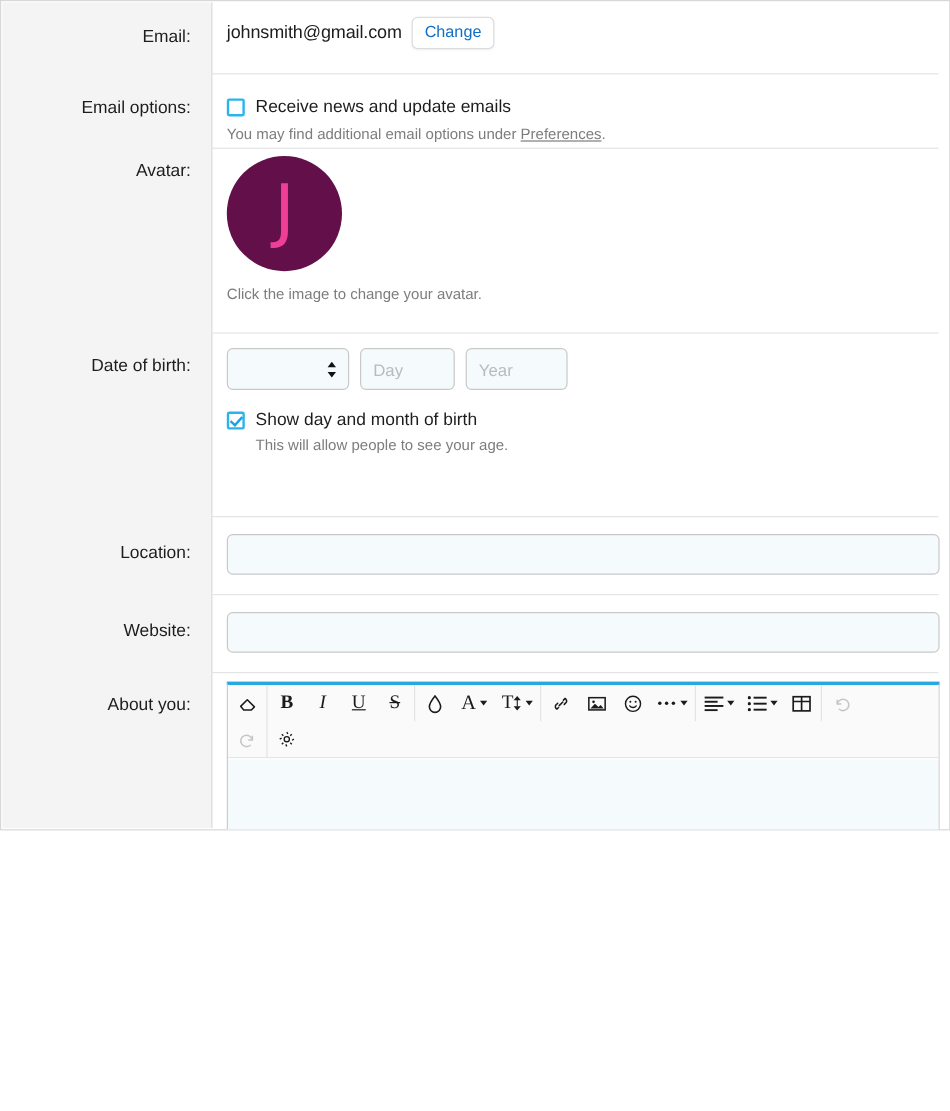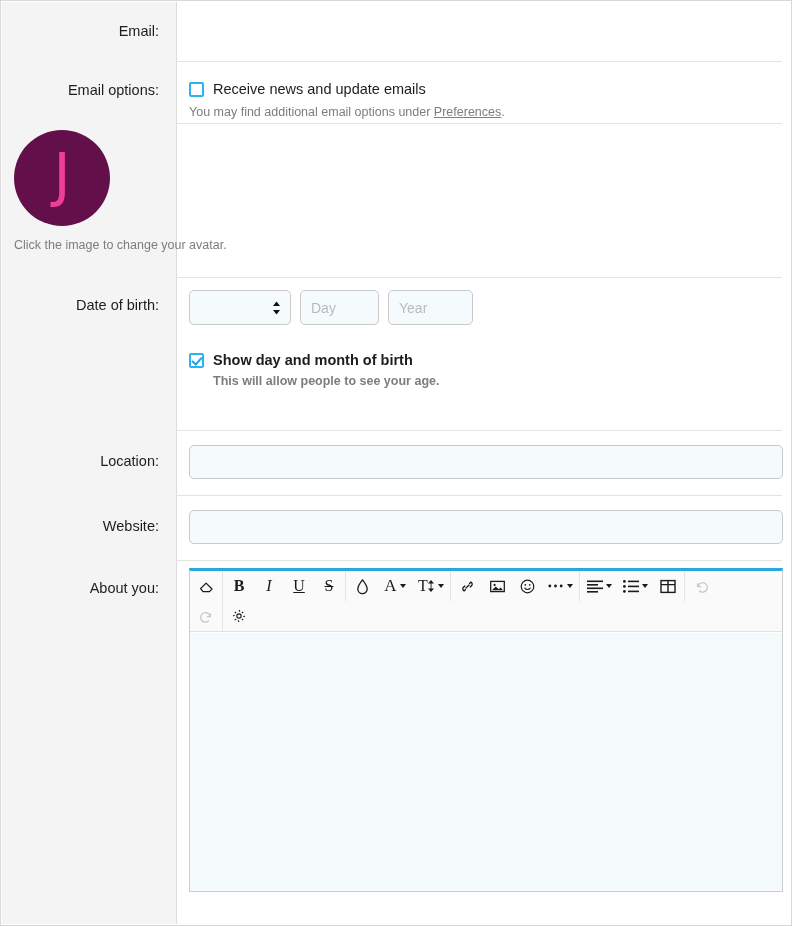--- a/index.html
+++ b/index.html
@@ -12,21 +12,21 @@
     height: 926px;
     font-family: "Liberation Sans", sans-serif;
     -webkit-font-smoothing: antialiased;
     overflow: hidden;
   }
 
   
   #page {
     position: relative;
     width: 792px;
-    height: 926px;
+    height: 692px;
     box-sizing: border-box;
     border: 1px solid #d8d8d8;
     background: #ffffff;
     overflow: hidden;
   }
 
   
   #label-column {
     position: absolute;
     left: 1px;
@@ -217,21 +217,21 @@
     right: 9px;
     top: 50%;
     transform: translateY(-50%);
     display: flex;
     flex-direction: column;
     line-height: 0;
   }
   #dob-day { width: 79px; }
   #dob-year { width: 85px; }
 
-  #dob-checks { margin-top: 27px; font-weight: bold; }
+  #dob-checks { margin-top: 17px; }
   #dob-check-year-wrap { margin-top: 13px; margin-left: 24px; }
   #dob-year-hint { margin-left: 24px; margin-top: 6px; }
 
   
   #row-location, #row-website { height: 65px; }
   #row-location .cell-label, #row-website .cell-label { padding-top: 22px; }
   #row-location .cell-field, #row-website .cell-field { padding-top: 14px; }
   .wide-input {
     width: 594px;
     height: 34px;
@@ -300,38 +300,45 @@
 <body>
 
 <div id="page">
 
   <div id="label-column"></div>
 
   <div id="rows">
 
     <div class="row" id="row-email">
       <div class="cell-label">Email:</div>
+      <div class="cell-field">
+        <div id="email-field-wrap">
+          <span id="email-value">johnsmith@gmail.com</span>
+          <button id="change-button">Change</button>
+        </div>
+      </div>
       <div class="divider" style="top:60px"></div>
     </div>
 
     <div class="row" id="row-email-options">
       <div class="cell-label">Email options:</div>
       <div class="cell-field">
         <div class="check-line">
           <span class="cbox"></span>
           <span class="check-label">Receive news and update emails</span>
         </div>
         <div class="hint">
           <span>You may find additional email options under </span><span class="inline-link">Preferences</span><span>.</span>
         </div>
       </div>
       <div class="divider" style="top:61px"></div>
     </div>
 
     <div class="row" id="row-avatar">
+      <div class="cell-label">Avatar:</div>
       <div class="cell-field">
         <div id="avatar-circle" style="background: rgb(99, 16, 74);">
           <span id="avatar-initial" style="color: rgb(239, 62, 150);">J</span>
         </div>
         <div id="avatar-hint">Click the image to change your avatar.</div>
       </div>
       <div class="divider" style="top:153px"></div>
     </div>
 
     <div class="row" id="row-dob">

